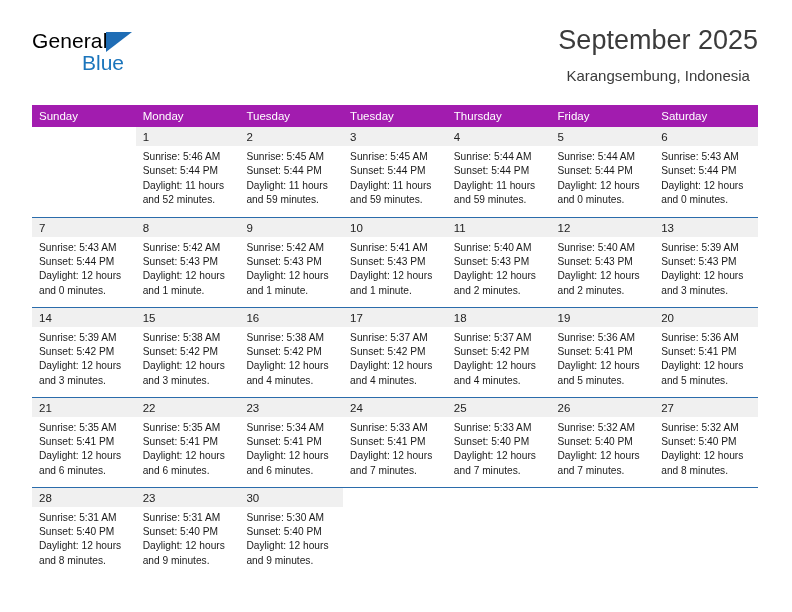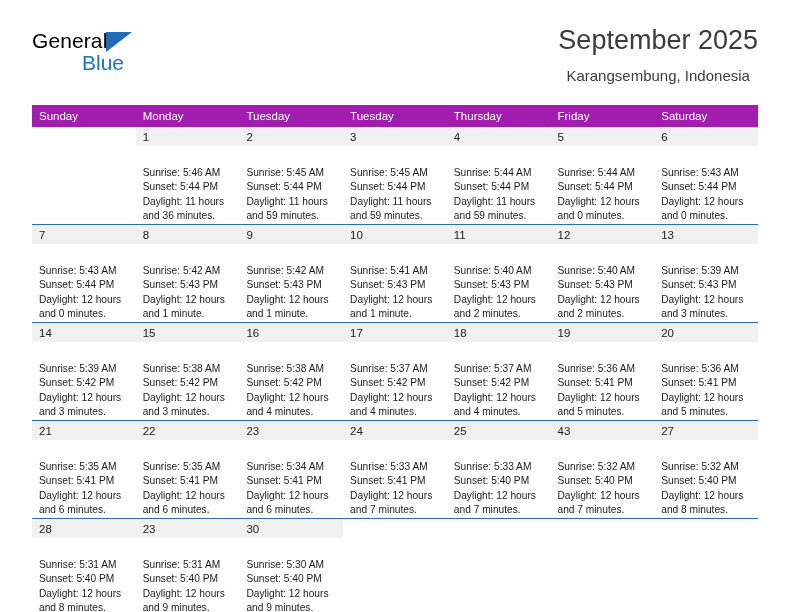--- a/index.html
+++ b/index.html
@@ -124,21 +124,21 @@
     font-size: 11.5px;
     color: #222222;
     padding: 3px 0 3px 7px;
     line-height: 1.25;
     height: 19px;
   }
   .daynum.empty {
     color: transparent;
   }
   .info {
-    padding: 20px 8px 0 7px;
+    padding: 4px 8px 0 7px;
     font-size: 10.2px;
     line-height: 1.42;
     color: #1a1a1a;
   }
   .info div { white-space: nowrap; }
   td.blank .daynum { background: #ffffff; }
 </style>
 </head>
 <body>
 
@@ -175,21 +175,21 @@
           <tr>
             <td class="daycell firstrow blank">
               <div class="daynum empty"></div>
             </td>
             <td class="daycell firstrow">
               <div class="daynum">1</div>
               <div class="info">
                 <div>Sunrise: 5:46 AM</div>
                 <div>Sunset: 5:44 PM</div>
                 <div>Daylight: 11 hours</div>
-                <div>and 36 minutes.</div>
+                <div>and 52 minutes.</div>
               </div>
             </td>
             <td class="daycell firstrow">
               <div class="daynum">2</div>
               <div class="info">
                 <div>Sunrise: 5:45 AM</div>
                 <div>Sunset: 5:44 PM</div>
                 <div>Daylight: 11 hours</div>
                 <div>and 59 minutes.</div>
               </div>
@@ -401,21 +401,21 @@
             <td class="daycell">
               <div class="daynum">25</div>
               <div class="info">
                 <div>Sunrise: 5:33 AM</div>
                 <div>Sunset: 5:40 PM</div>
                 <div>Daylight: 12 hours</div>
                 <div>and 7 minutes.</div>
               </div>
             </td>
             <td class="daycell">
-              <div class="daynum">43</div>
+              <div class="daynum">26</div>
               <div class="info">
                 <div>Sunrise: 5:32 AM</div>
                 <div>Sunset: 5:40 PM</div>
                 <div>Daylight: 12 hours</div>
                 <div>and 7 minutes.</div>
               </div>
             </td>
             <td class="daycell">
               <div class="daynum">27</div>
               <div class="info">

